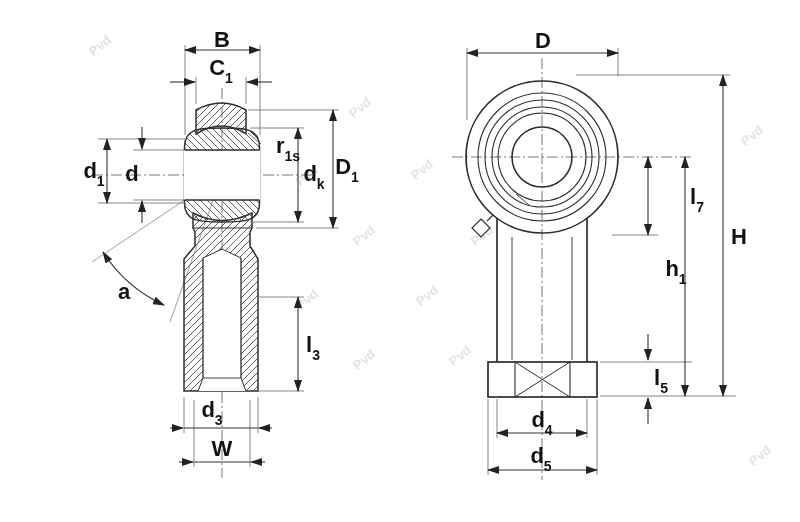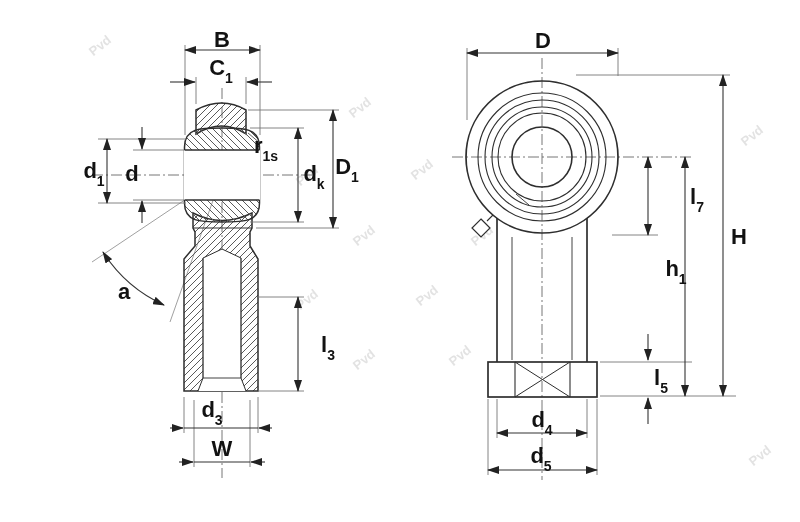--- a/index.html
+++ b/index.html
@@ -170,27 +170,27 @@
       <path d="M723,75 V396" marker-start="url(#ah)" marker-end="url(#ah)"></path>
       <path d="M648,334 V360" marker-end="url(#ah)"></path>
       <path d="M648,424 V398" marker-end="url(#ah)"></path>
       <path d="M497,433 H587" marker-start="url(#ah)" marker-end="url(#ah)"></path>
       <path d="M488,470 H597" marker-start="url(#ah)" marker-end="url(#ah)"></path>
     </g>
   </svg>
 
   <div class="dim" style="left:222px;top:40px"><span>B</span></div>
   <div class="dim" style="left:221px;top:70px"><span>C</span><sub>1</sub></div>
-  <div class="dim" style="left:266px;top:148px"><span>r</span><sub>1s</sub></div>
+  <div class="dim" style="left:288px;top:148px"><span>r</span><sub>1s</sub></div>
   <div class="dim" style="left:94px;top:173px"><span>d</span><sub>1</sub></div>
   <div class="dim" style="left:132px;top:174px"><span>d</span></div>
   <div class="dim" style="left:314px;top:176px"><span>d</span><sub>k</sub></div>
   <div class="dim" style="left:347px;top:169px"><span>D</span><sub>1</sub></div>
   <div class="dim" style="left:124px;top:292px"><span>a</span></div>
-  <div class="dim" style="left:328px;top:347px"><span>l</span><sub>3</sub></div>
+  <div class="dim" style="left:313px;top:347px"><span>l</span><sub>3</sub></div>
   <div class="dim" style="left:212px;top:412px"><span>d</span><sub>3</sub></div>
   <div class="dim" style="left:222px;top:449px"><span>W</span></div>
 
   <div class="dim" style="left:543px;top:41px"><span>D</span></div>
   <div class="dim" style="left:697px;top:199px"><span>l</span><sub>7</sub></div>
   <div class="dim" style="left:676px;top:271px"><span>h</span><sub>1</sub></div>
   <div class="dim" style="left:739px;top:237px"><span>H</span></div>
   <div class="dim" style="left:661px;top:380px"><span>l</span><sub>5</sub></div>
   <div class="dim" style="left:542px;top:422px"><span>d</span><sub>4</sub></div>
   <div class="dim" style="left:541px;top:458px"><span>d</span><sub>5</sub></div>

